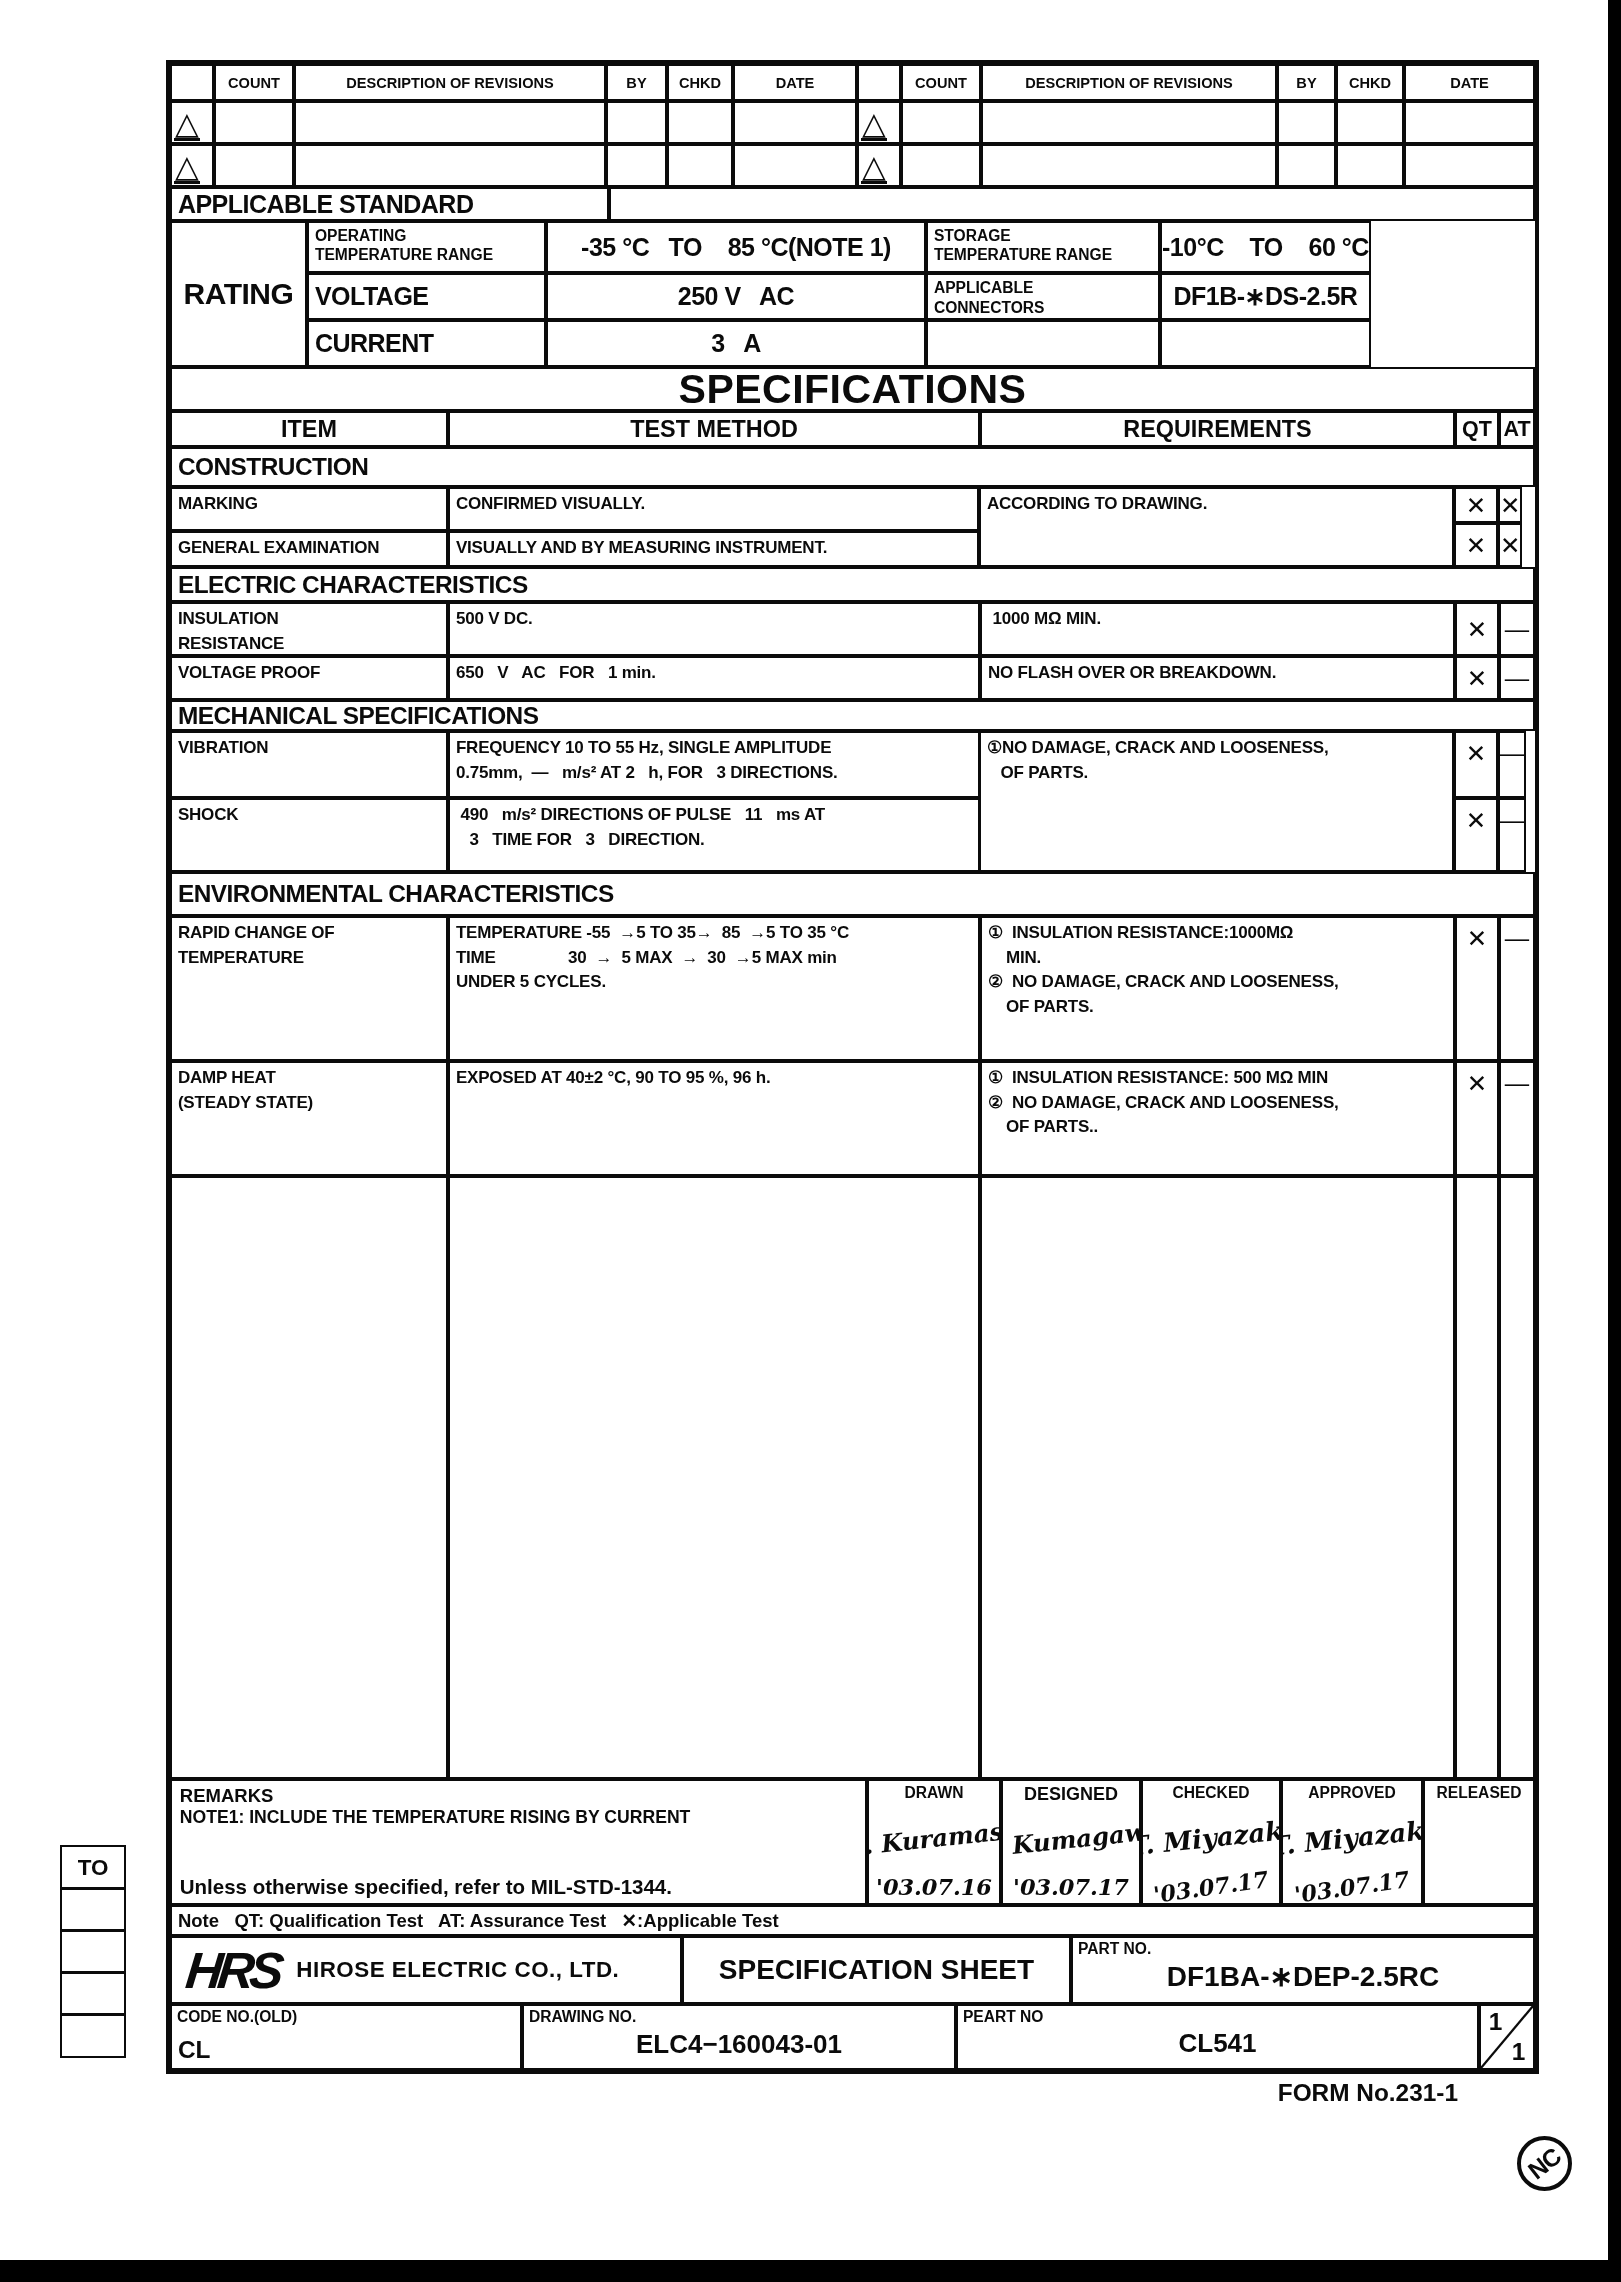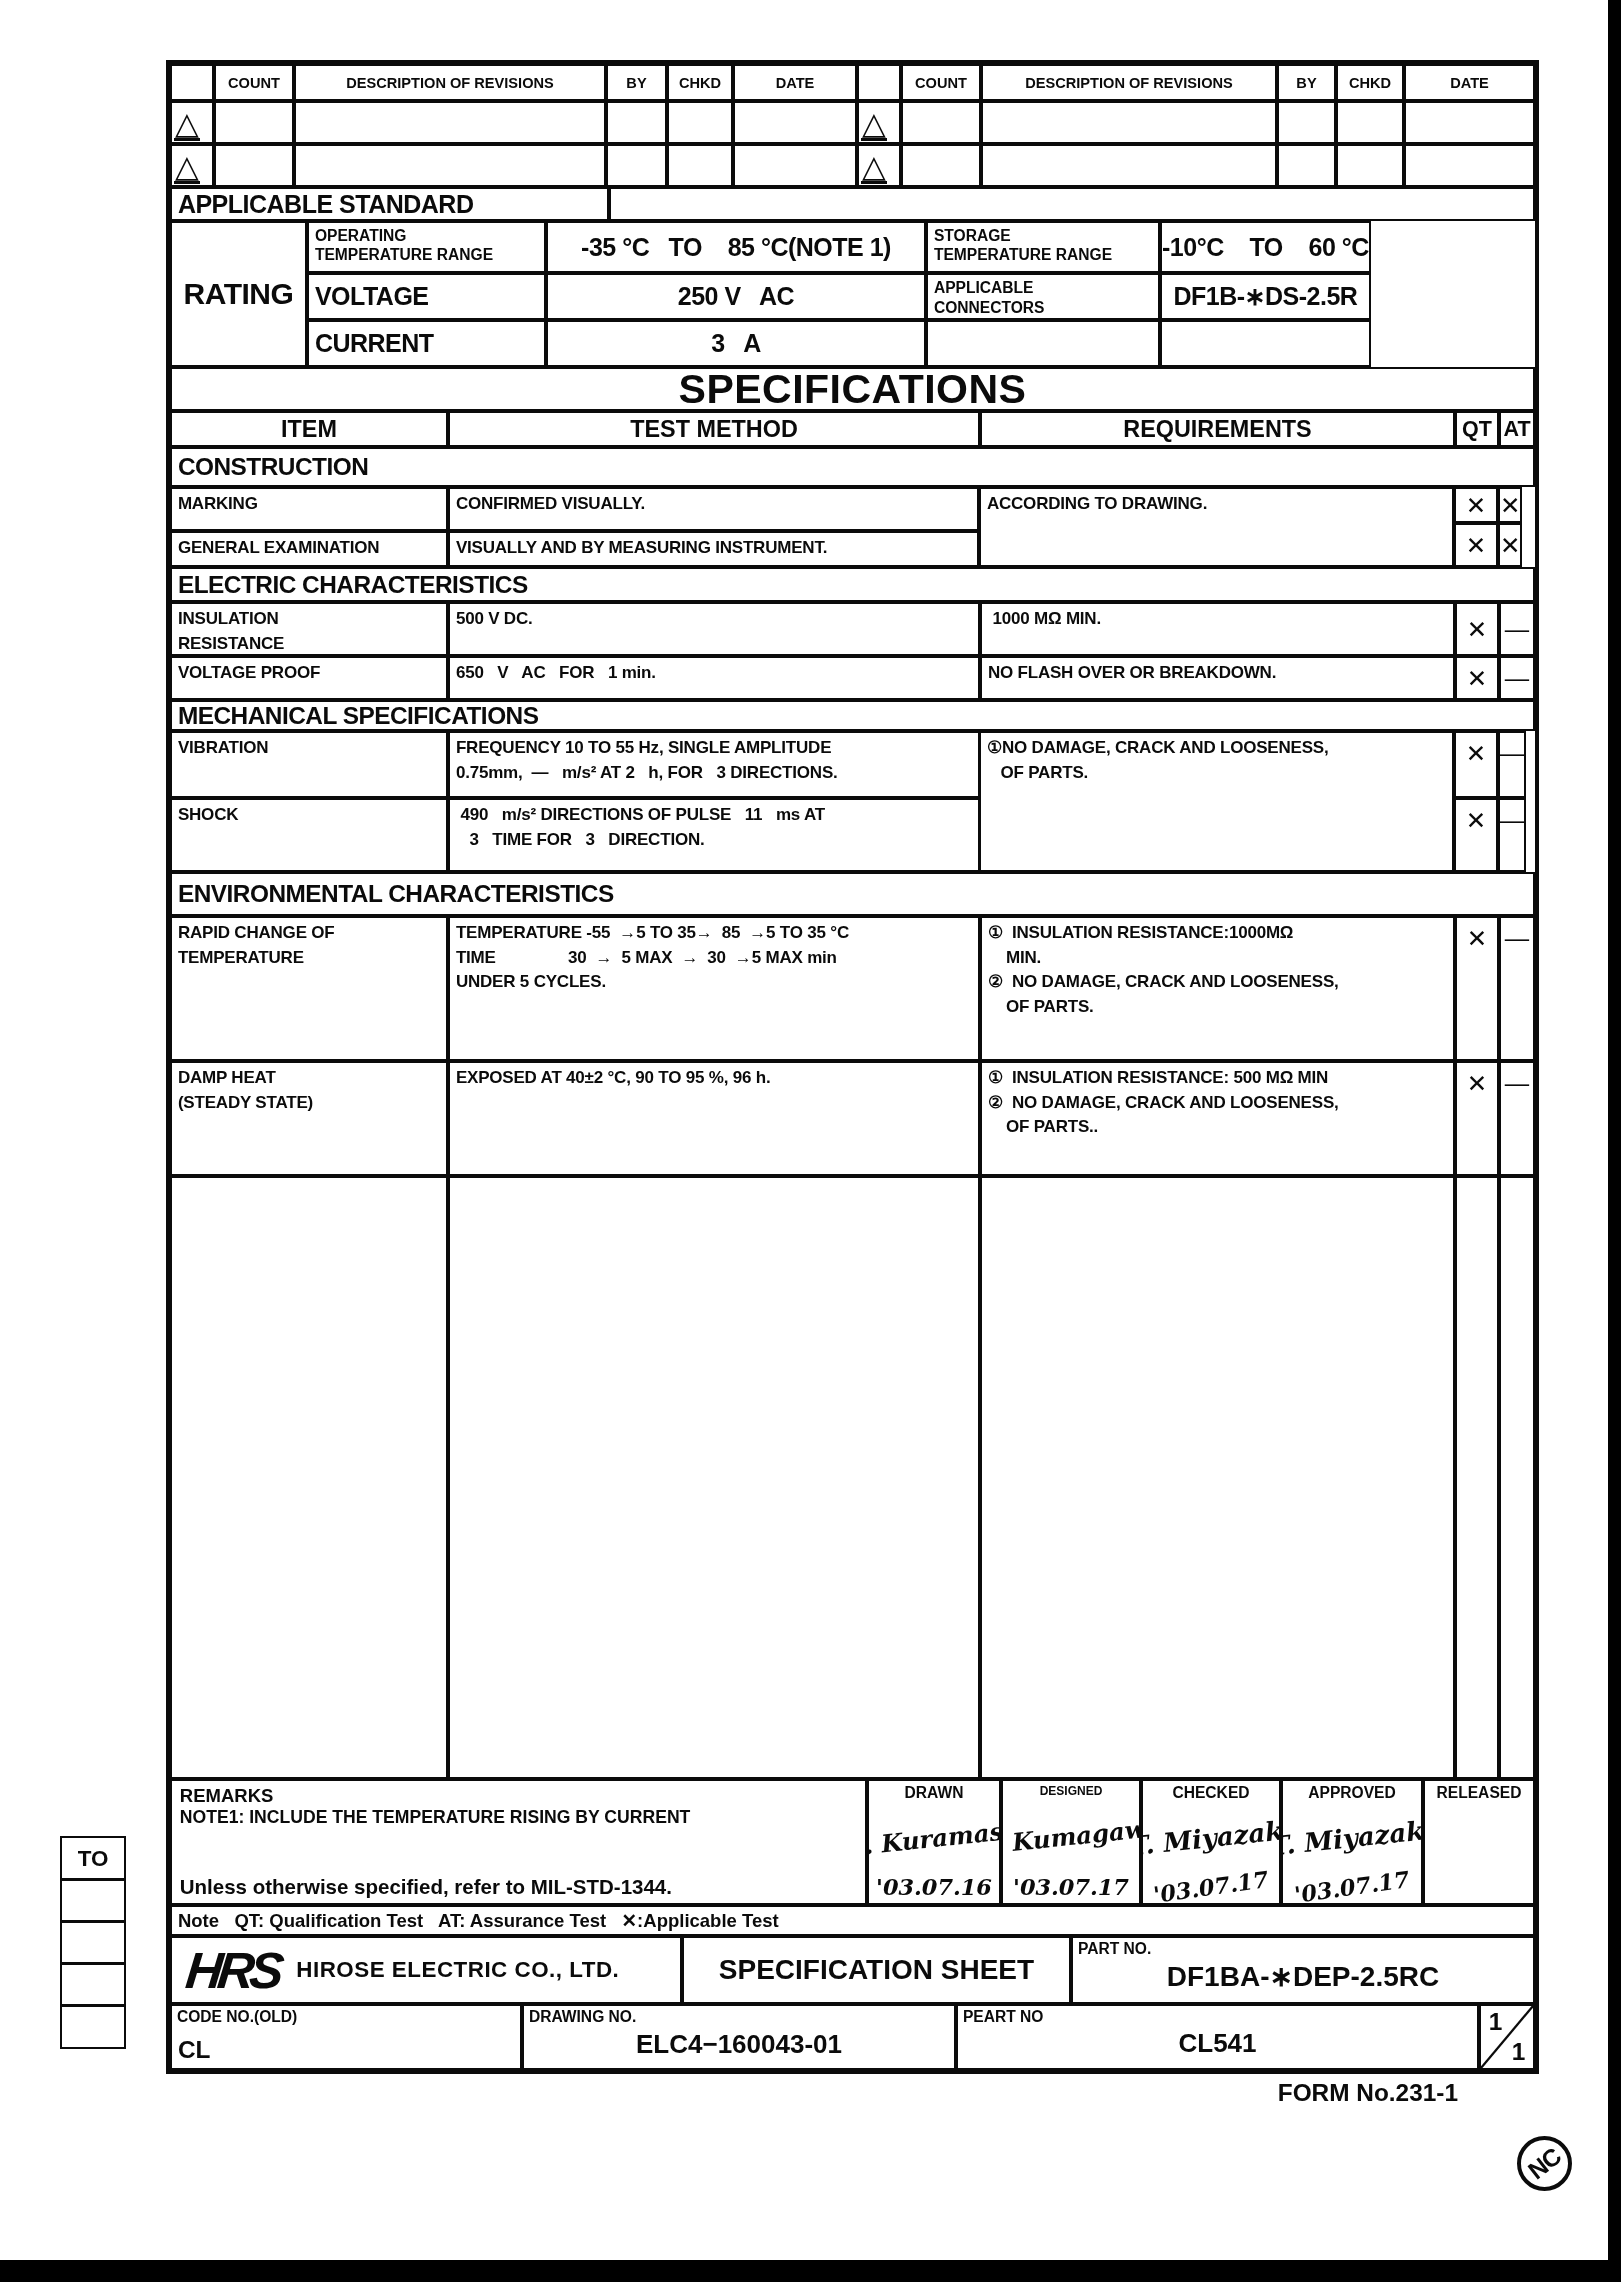--- a/index.html
+++ b/index.html
@@ -24,21 +24,21 @@
   .tri{font-size:31px;line-height:0.95;border-bottom:3.9px solid #0b0b0b;padding:0 1px;}
   .tricell{align-items:flex-end;justify-content:flex-start;padding:1px 2px;}
   .sig{font-family:"DejaVu Serif",serif;font-style:italic;font-size:24.4px;font-weight:700;
        transform:rotate(-6deg);white-space:nowrap;}
   .sigdate{font-family:"DejaVu Serif",serif;font-style:italic;font-size:22.4px;font-weight:700;white-space:nowrap;}
   .logo{font-size:51px;font-weight:900;font-style:italic;letter-spacing:-4.9px;transform:skewX(-6deg);line-height:1;}
   .lbl-corner{position:absolute;top:2px;left:4.9px;font-size:15.6px;font-weight:700;}
   .tobox{position:absolute;left:60px;top:1832px;width:66px;box-sizing:border-box;}
   .tocell{border:2.9px solid #0b0b0b;box-sizing:border-box;height:45px;display:flex;align-items:center;justify-content:center;
           font-size:22.4px;font-weight:700;margin-top:-2.9px;}
-  .tocell:first-child{margin-top:4px;}
+  .tocell:first-child{margin-top:13px;}
   .ncstamp{position:absolute;left:1517px;top:2136px;width:55px;height:55px;border:4.9px solid #0b0b0b;border-radius:50%;
            display:flex;align-items:center;justify-content:center;box-sizing:border-box;}
   .ncstamp span{font-size:24.4px;font-weight:900;transform:rotate(-38deg);letter-spacing:-1px;}
   .formno{position:absolute;left:1248px;top:2079px;width:210px;text-align:right;font-size:24.4px;font-weight:700;}
   .bar-right{position:absolute;right:0;top:0;width:13.7px;height:2282px;background:#000;}
   .bar-bottom{position:absolute;left:0;top:2260px;width:1622px;height:22.4px;background:#000;}
   svg.diag{position:absolute;left:0;top:0;width:100%;height:100%;}
   .pg1{position:absolute;top:2px;left:7.8px;font-size:24.4px;font-weight:700;}
   .pg2{position:absolute;bottom:2px;right:7.8px;font-size:24.4px;font-weight:700;}
 </style>
@@ -286,21 +286,21 @@
           <div style="font-size:17.6px;font-weight:700">NOTE1: INCLUDE THE TEMPERATURE RISING BY CURRENT</div>
         </div>
         <div style="font-size:20.5px;font-weight:700">Unless otherwise specified, refer to MIL-STD-1344.</div>
       </div>
       <div class="c col" style="width:134px;justify-content:space-between;padding:2.9px 2px">
         <span class="hsm" style="font-size:15.6px">DRAWN</span>
         <span class="sig">M. Kuramashi</span>
         <span class="sigdate">'03.07.16</span>
       </div>
       <div class="c col" style="width:140px;justify-content:space-between;padding:2.9px 2px">
-        <span class="hsm" style="font-size:12px">DESIGNED</span>
+        <span class="hsm" style="font-size:18px">DESIGNED</span>
         <span class="sig">T. Kumagawa</span>
         <span class="sigdate">'03.07.17</span>
       </div>
       <div class="c col" style="width:140px;justify-content:space-between;padding:2.9px 2px">
         <span class="hsm" style="font-size:15.6px">CHECKED</span>
         <span class="sig" style="font-size:26px">T. Miyazaki</span>
         <span class="sigdate" style="transform:rotate(-8deg)">'03.07.17</span>
       </div>
       <div class="c col" style="width:142px;justify-content:space-between;padding:2.9px 2px">
         <span class="hsm" style="font-size:15.6px">APPROVED</span>

